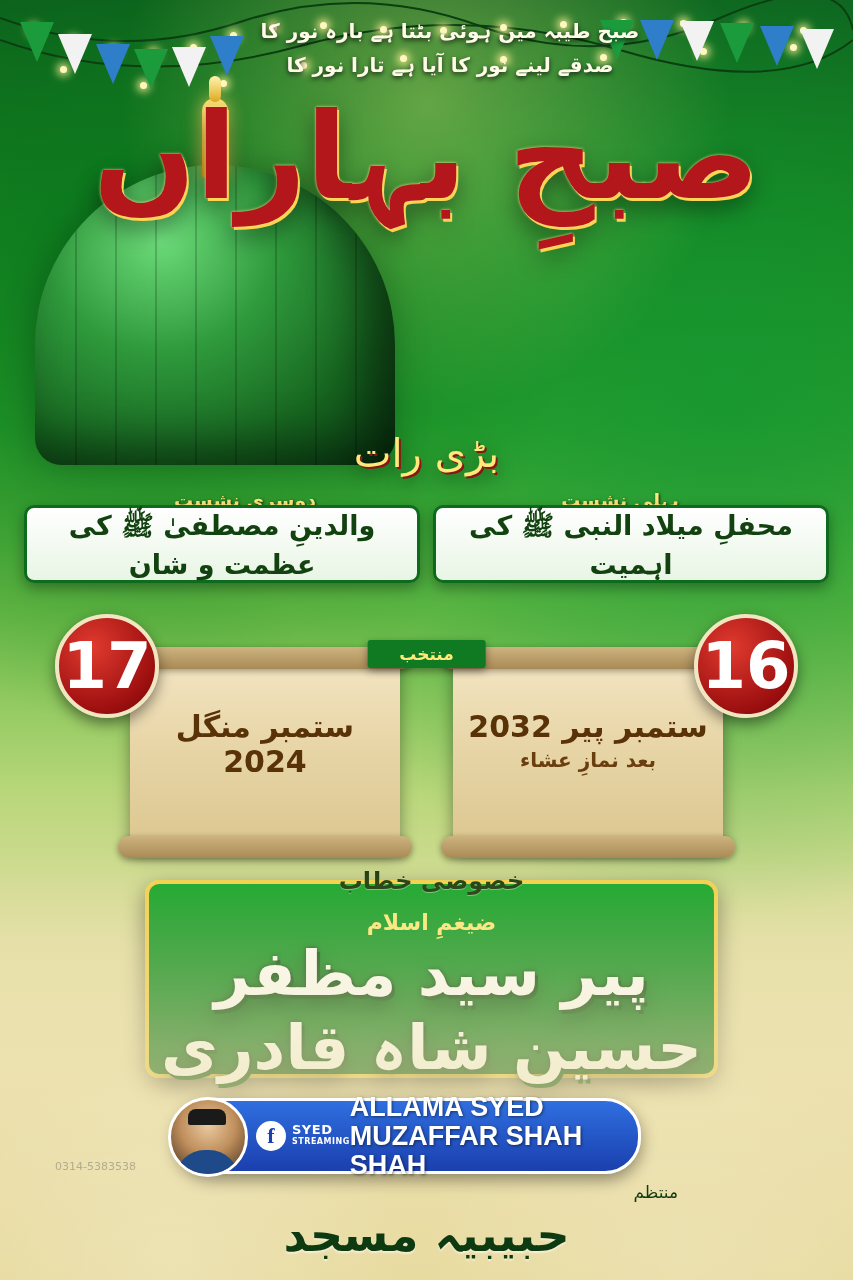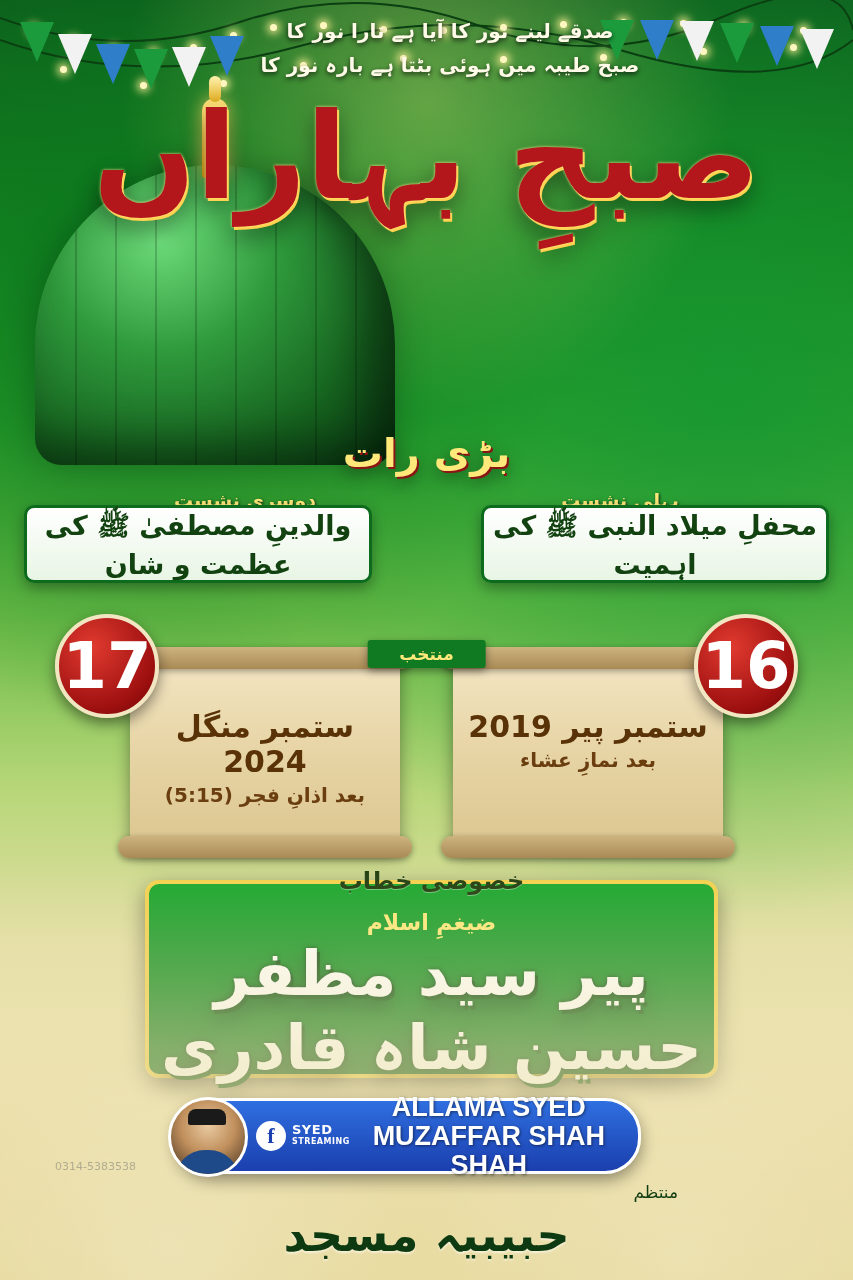--- a/index.html
+++ b/index.html
@@ -83,27 +83,27 @@
     letter-spacing:4px;
   }
   .title-main .t2{
     display:block;margin-top:-28px;
     font-size:120px;line-height:130px;font-weight:bold;
     color:#b3161b;
     text-shadow:0 0 3px #ffe98a, 2px 3px 0 #ffd14d, 0 10px 24px rgba(0,0,0,.45);
   }
   .subtitle{
     position:absolute;left:0;right:0;top:430px;text-align:center;direction:rtl;
-    font-size:40px;font-weight:bold;color:#ffe97a;
+    font-size:40px;font-weight:normal;color:#ffe97a;
     text-shadow:2px 2px 0 #8c1414, 0 6px 16px rgba(0,0,0,.5);
   }
   
   .sessions{position:absolute;left:24px;right:24px;top:495px;height:110px;}
   .sess{
-    position:absolute;top:10px;width:348px;height:78px;
+    position:absolute;top:10px;width:396px;height:78px;
     background:linear-gradient(180deg,#ffffff,#e8f5e4);
     border:3px solid #0d6b1d;border-radius:10px;
     box-shadow:0 5px 14px rgba(0,0,0,.35);
     display:flex;align-items:center;justify-content:center;
     direction:rtl;color:#12420f;
     font-size:27px;font-weight:bold;text-align:center;padding:0 0;
     box-sizing:border-box;
   }
   .sess.right{right:0;}
   .sess.left{left:0;}
@@ -205,21 +205,21 @@
     margin-left:78px;width:30px;height:30px;border-radius:50%;
     background:#fff;color:#1b3fae;font-weight:bold;font-size:22px;
     display:flex;align-items:center;justify-content:center;
     font-family:"Liberation Serif", serif;
   }
   .livetxt{
     color:#fff;font-size:13px;font-weight:bold;margin-left:6px;letter-spacing:.5px;
     line-height:12px;
   }
   .speaker-en{
-    flex:1;text-align:center;color:#fff;font-weight:bold;
+    flex:1;text-align:left;color:#fff;font-weight:bold;
     font-family:"Liberation Sans", sans-serif;
     font-size:27px;line-height:29px;padding-right:10px;
     text-shadow:1px 1px 3px rgba(0,0,0,.5);
   }
   
   .venue{
     position:absolute;left:0;right:0;bottom:18px;text-align:center;direction:rtl;
   }
   .venue .v1{
     font-size:46px;font-weight:bold;color:#0d3a10;
@@ -296,46 +296,45 @@
           <i style="left:200px"></i>
           <i style="left:240px"></i>
         <i style="left:280px"></i>
           <i style="left:320px"></i>
       </div>
     </div>
     <div class="finial"></div>
   </div>
 
   <div class="couplet">
+    <div>صبح طیبہ میں ہوئی بٹتا ہے بارہ نور کا</div>
     <div>صدقے لینے نور کا آیا ہے تارا نور کا</div>
-    <div>صبح طیبہ میں ہوئی بٹتا ہے بارہ نور کا</div>
   </div>
 
   <div class="title-main">
     <span class="t2">صبحِ بہاراں</span>
   </div>
   <div class="subtitle">بڑی رات</div>
 
   <div class="sessions">
     <div class="sess-tag r">پہلی نشست</div>
     <div class="sess right">محفلِ میلاد النبی ﷺ کی اہمیت</div>
     <div class="sess-tag l">دوسری نشست</div>
     <div class="sess left">والدینِ مصطفیٰ ﷺ کی عظمت و شان</div>
   </div>
 
   <div class="scrolls">
     <div class="scroll right">
-      <div class="line1">ستمبر پیر 2019</div>
+      <div class="line1">ستمبر پیر 2032</div>
       <div class="line2">بعد نمازِ عشاء</div>
     </div>
     <div class="daybadge r">16</div>
 
     <div class="scroll left">
       <div class="line1">ستمبر منگل 2024</div>
-      <div class="line2">بعد اذانِ فجر (5:15)</div>
     </div>
     <div class="daybadge l">17</div>
 
     <div class="mid-flag">منتخب</div>
   </div>
 
   <div class="speaker-panel">
     <div class="sp-label">خصوصی خطاب</div>
     <div class="sp-small">ضیغمِ اسلام</div>
     <div class="sp-name">پیر سید مظفر حسین شاہ قادری</div>

